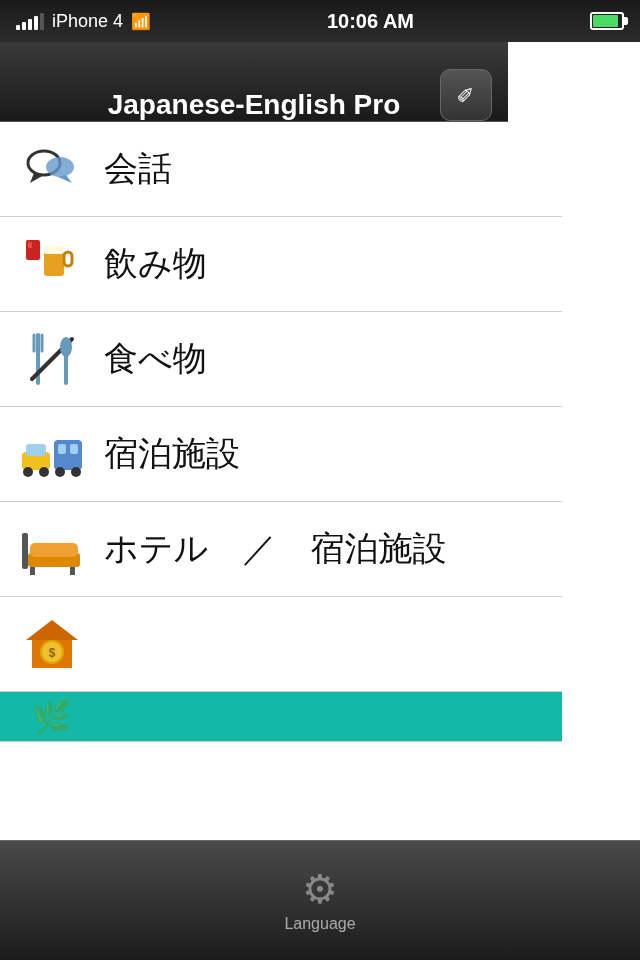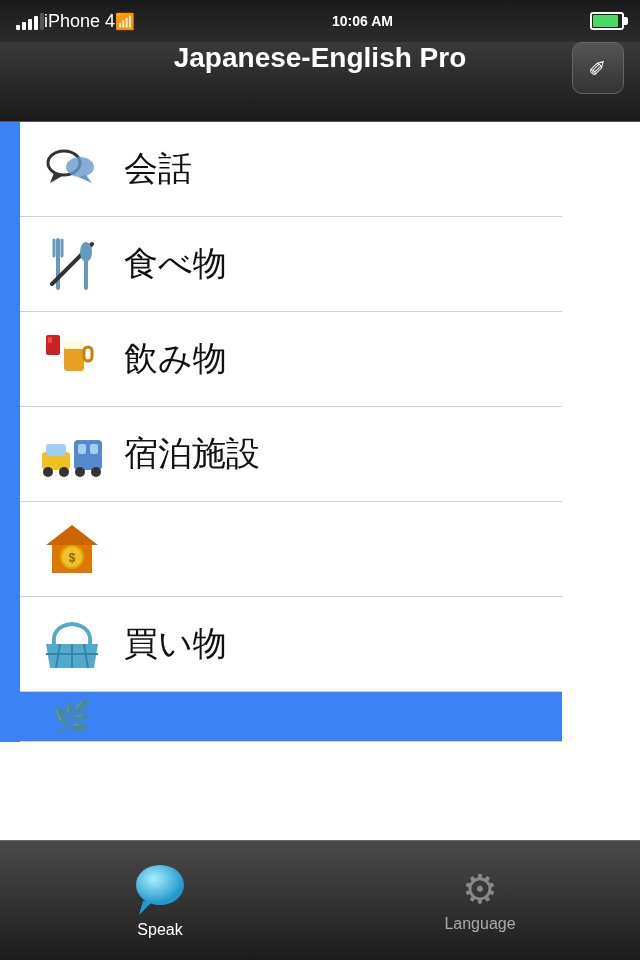--- a/index.html
+++ b/index.html
@@ -20,37 +20,38 @@
       align-items: center;
       justify-content: space-between;
       padding: 0 16px;
       color: white;
       font-size: 18px;
       font-weight: 500;
     }
     .status-left {
       display: flex;
       align-items: center;
+      gap: 8px;
     }
     .signal-bars {
       display: flex;
       align-items: flex-end;
       gap: 2px;
       height: 18px;
     }
     .signal-bar {
       width: 4px;
       background: white;
       border-radius: 1px;
     }
     .wifi-icon {
       font-size: 16px;
     }
     .status-center {
-      font-size: 14px;
+      font-size: 20px;
       font-weight: 600;
     }
     .status-right {
       display: flex;
       align-items: center;
       gap: 6px;
     }
     .battery {
       width: 34px;
       height: 18px;
@@ -74,25 +75,25 @@
     }
     .battery-fill {
       height: 100%;
       width: 90%;
       background: #4cd964;
       border-radius: 1px;
     }
 
     
     #header {
-      width: 640px;
+      width: 508px;
       height: 80px;
       background: linear-gradient(to bottom, #3a3a3a, #1a1a1a);
       display: flex;
-      align-items: flex-start;
+      align-items: flex-end;
       justify-content: center;
       position: relative;
       border-bottom: 1px solid #555;
     }
     #header-title {
       color: white;
       font-size: 28px;
       font-weight: 700;
     }
     .header-btn {
@@ -109,23 +110,22 @@
       cursor: pointer;
     }
     .pencil-icon {
       color: white;
       font-size: 22px;
       transform: rotate(-45deg);
     }
 
     
     #list {
-      background: #3b82f6;
+      background: #14b8a6;
       width: 562px;
-      padding-left: 20px;
     }
     .list-item {
       display: flex;
       align-items: center;
       height: 95px;
       padding: 0 20px;
       border-bottom: 1px solid #d0d0d0;
       cursor: pointer;
       background: #fff;
     }
@@ -225,48 +225,48 @@
         <polygon points="10,32 6,42 20,34" fill="#333"></polygon>
         <ellipse cx="36" cy="26" rx="14" ry="10" fill="#6699cc" opacity="0.8"></ellipse>
         <polygon points="42,34 48,42 34,36" fill="#6699cc"></polygon>
       </svg>
     </div>
     <span class="item-label">会話</span>
   </div>
 
   <div class="list-item">
     <div class="item-icon">
+      <svg width="60" height="56" viewBox="0 0 60 56">
+
+        <rect x="4" y="4" width="14" height="20" rx="2" fill="#cc2222"></rect>
+        <rect x="6" y="6" width="4" height="6" rx="1" fill="#ff6666" opacity="0.6"></rect>
+
+        <rect x="22" y="10" width="20" height="30" rx="3" fill="#e8a020"></rect>
+        <rect x="22" y="10" width="20" height="8" rx="2" fill="#fffbe0"></rect>
+        <rect x="42" y="16" width="8" height="14" rx="4" fill="none" stroke="#c8800a" stroke-width="3"></rect>
+      </svg>
+    </div>
+    <span class="item-label">飲み物</span>
+  </div>
+
+  <div class="list-item">
+    <div class="item-icon">
       <svg width="56" height="56" viewBox="0 0 56 56">
 
         <line x1="14" y1="4" x2="14" y2="52" stroke="#6699bb" stroke-width="4" stroke-linecap="round"></line>
         <line x1="10" y1="4" x2="10" y2="20" stroke="#6699bb" stroke-width="3" stroke-linecap="round"></line>
         <line x1="18" y1="4" x2="18" y2="20" stroke="#6699bb" stroke-width="3" stroke-linecap="round"></line>
 
         <line x1="8" y1="48" x2="48" y2="8" stroke="#333" stroke-width="4" stroke-linecap="round"></line>
 
         <line x1="42" y1="52" x2="42" y2="24" stroke="#6699bb" stroke-width="4" stroke-linecap="round"></line>
         <ellipse cx="42" cy="16" rx="6" ry="10" fill="#6699bb"></ellipse>
       </svg>
     </div>
     <span class="item-label">食べ物</span>
-  </div>
-
-  <div class="list-item">
-    <div class="item-icon">
-      <svg width="60" height="56" viewBox="0 0 60 56">
-
-        <rect x="4" y="4" width="14" height="20" rx="2" fill="#cc2222"></rect>
-        <rect x="6" y="6" width="4" height="6" rx="1" fill="#ff6666" opacity="0.6"></rect>
-
-        <rect x="22" y="10" width="20" height="30" rx="3" fill="#e8a020"></rect>
-        <rect x="22" y="10" width="20" height="8" rx="2" fill="#fffbe0"></rect>
-        <rect x="42" y="16" width="8" height="14" rx="4" fill="none" stroke="#c8800a" stroke-width="3"></rect>
-      </svg>
-    </div>
-    <span class="item-label">飲み物</span>
   </div>
 
 
   <div class="list-item">
     <div class="item-icon">
       <svg width="64" height="56" viewBox="0 0 64 56">
 
         <rect x="2" y="26" width="28" height="18" rx="4" fill="#f0c020"></rect>
         <rect x="6" y="18" width="20" height="12" rx="3" fill="#a0d0f0"></rect>
         <circle cx="8" cy="46" r="5" fill="#333"></circle>
@@ -275,78 +275,61 @@
         <rect x="34" y="14" width="28" height="30" rx="4" fill="#5588cc"></rect>
         <rect x="38" y="18" width="8" height="10" rx="2" fill="#a0d0f0"></rect>
         <rect x="50" y="18" width="8" height="10" rx="2" fill="#a0d0f0"></rect>
         <circle cx="40" cy="46" r="5" fill="#333"></circle>
         <circle cx="56" cy="46" r="5" fill="#333"></circle>
       </svg>
     </div>
     <span class="item-label">宿泊施設</span>
   </div>
 
+  <div class="list-item">
+    <div class="item-icon">
+      <svg width="64" height="56" viewBox="0 0 64 56">
+
+        <rect x="2" y="12" width="6" height="36" rx="2" fill="#555"></rect>
+
+        <rect x="8" y="32" width="52" height="14" rx="3" fill="#dd8800"></rect>
+
+        <rect x="10" y="22" width="48" height="14" rx="5" fill="#f0a030"></rect>
+
+        <rect x="10" y="46" width="5" height="8" fill="#555"></rect>
+        <rect x="50" y="46" width="5" height="8" fill="#555"></rect>
+      </svg>
+    </div>
+    <span class="item-label">ホテル　／　宿泊施設</span>
+  </div>
 
   <div class="list-item">
     <div class="item-icon">
       <svg width="60" height="56" viewBox="0 0 60 56">
 
         <polygon points="30,4 4,24 56,24" fill="#cc6600"></polygon>
         <rect x="10" y="24" width="40" height="28" fill="#dd7700"></rect>
 
         <circle cx="30" cy="36" r="12" fill="#ddaa00"></circle>
         <circle cx="30" cy="36" r="10" fill="#f0c030"></circle>
         <text x="30" y="41" font-size="12" text-anchor="middle" fill="#886600" font-weight="bold">$</text>
       </svg>
     </div>
   </div>
 
-  <div class="list-item">
-    <div class="item-icon">
-      <svg width="60" height="56" viewBox="0 0 60 56">
-
-        <path d="M12,28 Q10,10 30,8" stroke="#55aacc" stroke-width="4" fill="none" stroke-linecap="round"></path>
-
-        <path d="M48,28 Q50,10 30,8" stroke="#55aacc" stroke-width="4" fill="none" stroke-linecap="round"></path>
-
-        <path d="M4,28 L8,52 L52,52 L56,28 Z" fill="#55aacc"></path>
-
-        <line x1="18" y1="28" x2="14" y2="52" stroke="#3388aa" stroke-width="2"></line>
-        <line x1="30" y1="28" x2="30" y2="52" stroke="#3388aa" stroke-width="2"></line>
-        <line x1="42" y1="28" x2="46" y2="52" stroke="#3388aa" stroke-width="2"></line>
-        <line x1="4" y1="38" x2="56" y2="38" stroke="#3388aa" stroke-width="2"></line>
-      </svg>
-    </div>
-    <span class="item-label">買い物</span>
-  </div>
 
   <div class="list-item-partial">
     <div class="item-icon" style="font-size:32px; opacity:0.4;">🌿</div>
   </div>
 
 </div>
 
 <div id="tab-bar">
 
 
-  <div class="tab-item active">
-    <div style="position:relative;width:54px;height:52px;">
-      <svg width="54" height="52" viewBox="0 0 54 52">
-        <defs>
-          <radialGradient id="bubbleGrad" cx="38%" cy="35%" r="60%">
-            <stop offset="0%" stop-color="#aaeeff"></stop>
-            <stop offset="100%" stop-color="#2299cc"></stop>
-          </radialGradient>
-        </defs>
-        <ellipse cx="27" cy="22" rx="24" ry="20" fill="url(#bubbleGrad)"></ellipse>
-        <polygon points="10,38 20,38 6,52" fill="#2299cc"></polygon>
-      </svg>
-    </div>
-    <span class="tab-label" style="color:white;">Speak</span>
-  </div>
 
 
   <div class="tab-item">
     <div style="font-size:40px;color:#888;line-height:1;">
       ⚙
     </div>
     <span class="tab-label">Language</span>
   </div>
 
 </div>

